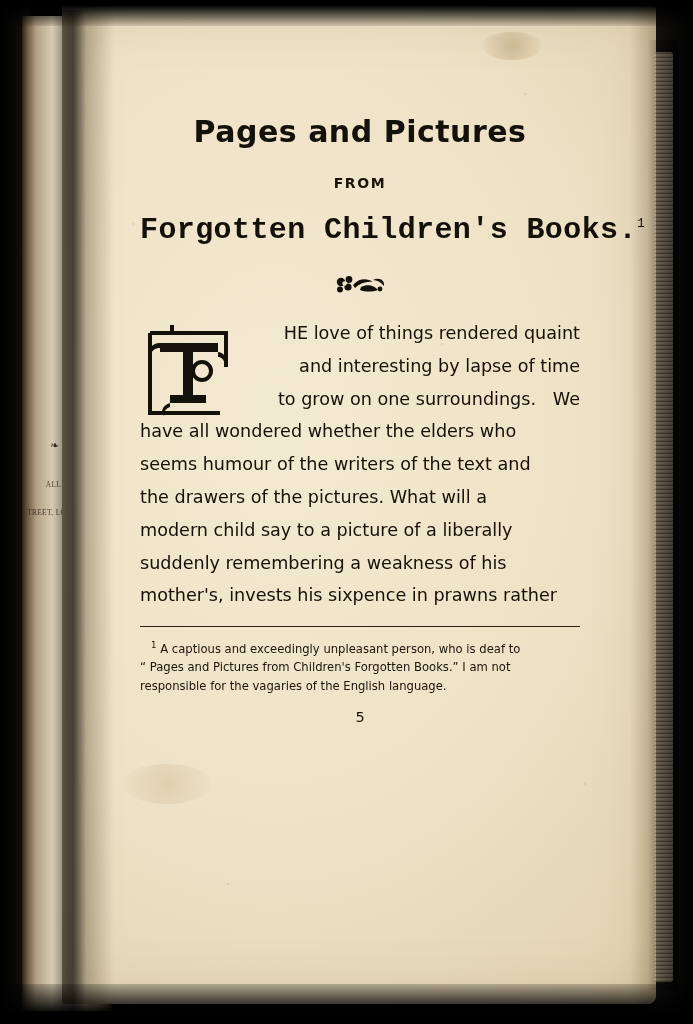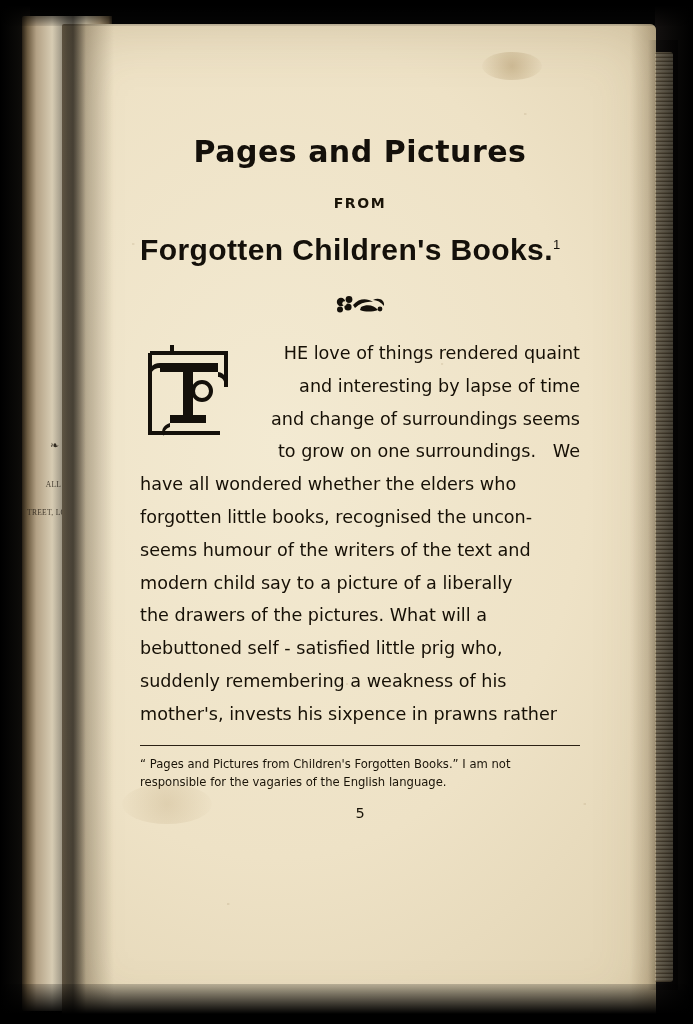--- a/index.html
+++ b/index.html
@@ -110,21 +110,21 @@
         rgba(0,0,0,0.55) 62%,
         rgba(0,0,0,0.0) 100%);
     z-index: 6;
     pointer-events: none;
   }
 
   
   .page-right {
     position: absolute;
     left: 62px;
-    top: 24px;
+    top: 4px;
     width: 594px;
     height: 1000px;
     background:
       radial-gradient(ellipse 680px 900px at 36% 42%, #f3ead2 0%, #eee2c6 46%, #e2d4b4 78%, #cdbc96 100%);
     box-shadow: inset 0 0 60px rgba(120,96,56,0.25);
     border-radius: 2px 6px 8px 2px;
     overflow: hidden;
     z-index: 5;
   }
   
@@ -191,25 +191,25 @@
   .title-from {
     font-family: "DejaVu Sans", sans-serif;
     font-weight: bold;
     font-size: 14px;
     letter-spacing: 1.6px;
     text-align: center;
     margin: 26px 0 0 0;
     color: #1a1408;
   }
   .title-sub {
-    font-family: Liberation Sans, sans-serif;
+    font-family: Liberation Mono, monospace;
     font-weight: bold;
     font-size: 30px;
     letter-spacing: 0.4px;
-    text-align: left;
+    text-align: right;
     margin: 22px 0 0 0;
     color: #14100a;
     white-space: nowrap;
     position: relative;
   }
   .title-sub .fn-mark {
     font-size: 13px;
     vertical-align: super;
     font-weight: normal;
     letter-spacing: 0;
@@ -389,40 +389,38 @@
           <span class="line justify">
               <span class="indent-1"></span>
               <span>HE love of things rendered quaint</span>
             </span>
           <span class="line justify">
               <span class="indent-2"></span>
               <span>and interesting by lapse of time</span>
             </span>
           <span class="line justify">
               <span class="indent-3"></span>
-              <span>and change of surroundings seems</span>
             </span>
           <span class="line justify">
               <span class="indent-4"></span>
               <span>to grow on one surroundings.   We</span>
             </span>
           <span class="line">have all wondered whether the elders who</span>
-          <span class="line">forgotten little books, recognised the uncon-</span>
           <span class="line">seems humour of the writers of the text and</span>
+          <span class="line">the drawers of the pictures.   What will a</span>
           <span class="line">modern child say to a picture of a liberally</span>
-          <span class="line">the drawers of the pictures.   What will a</span>
-          <span class="line">bebuttoned self - satisfied little prig who,</span>
           <span class="line">suddenly remembering a weakness of his</span>
           <span class="line">mother's, invests his sixpence in prawns rather</span>
         </p>
       </div>
 
       <hr class="fn-rule">
 
       <p class="footnote">
+        <span class="fnline">&nbsp;&nbsp;&nbsp;<sup>1</sup> <span>A captious and exceedingly unpleasant person, who is deaf to</span></span>
         <span class="fnline">“ Pages and Pictures from Children's Forgotten Books.”   I am not</span>
         <span class="fnline">responsible for the vagaries of the English language.</span>
       </p>
 
       <div class="folio">5</div>
 
     </div>
   </div>
 
   <div class="edge-block"></div>

